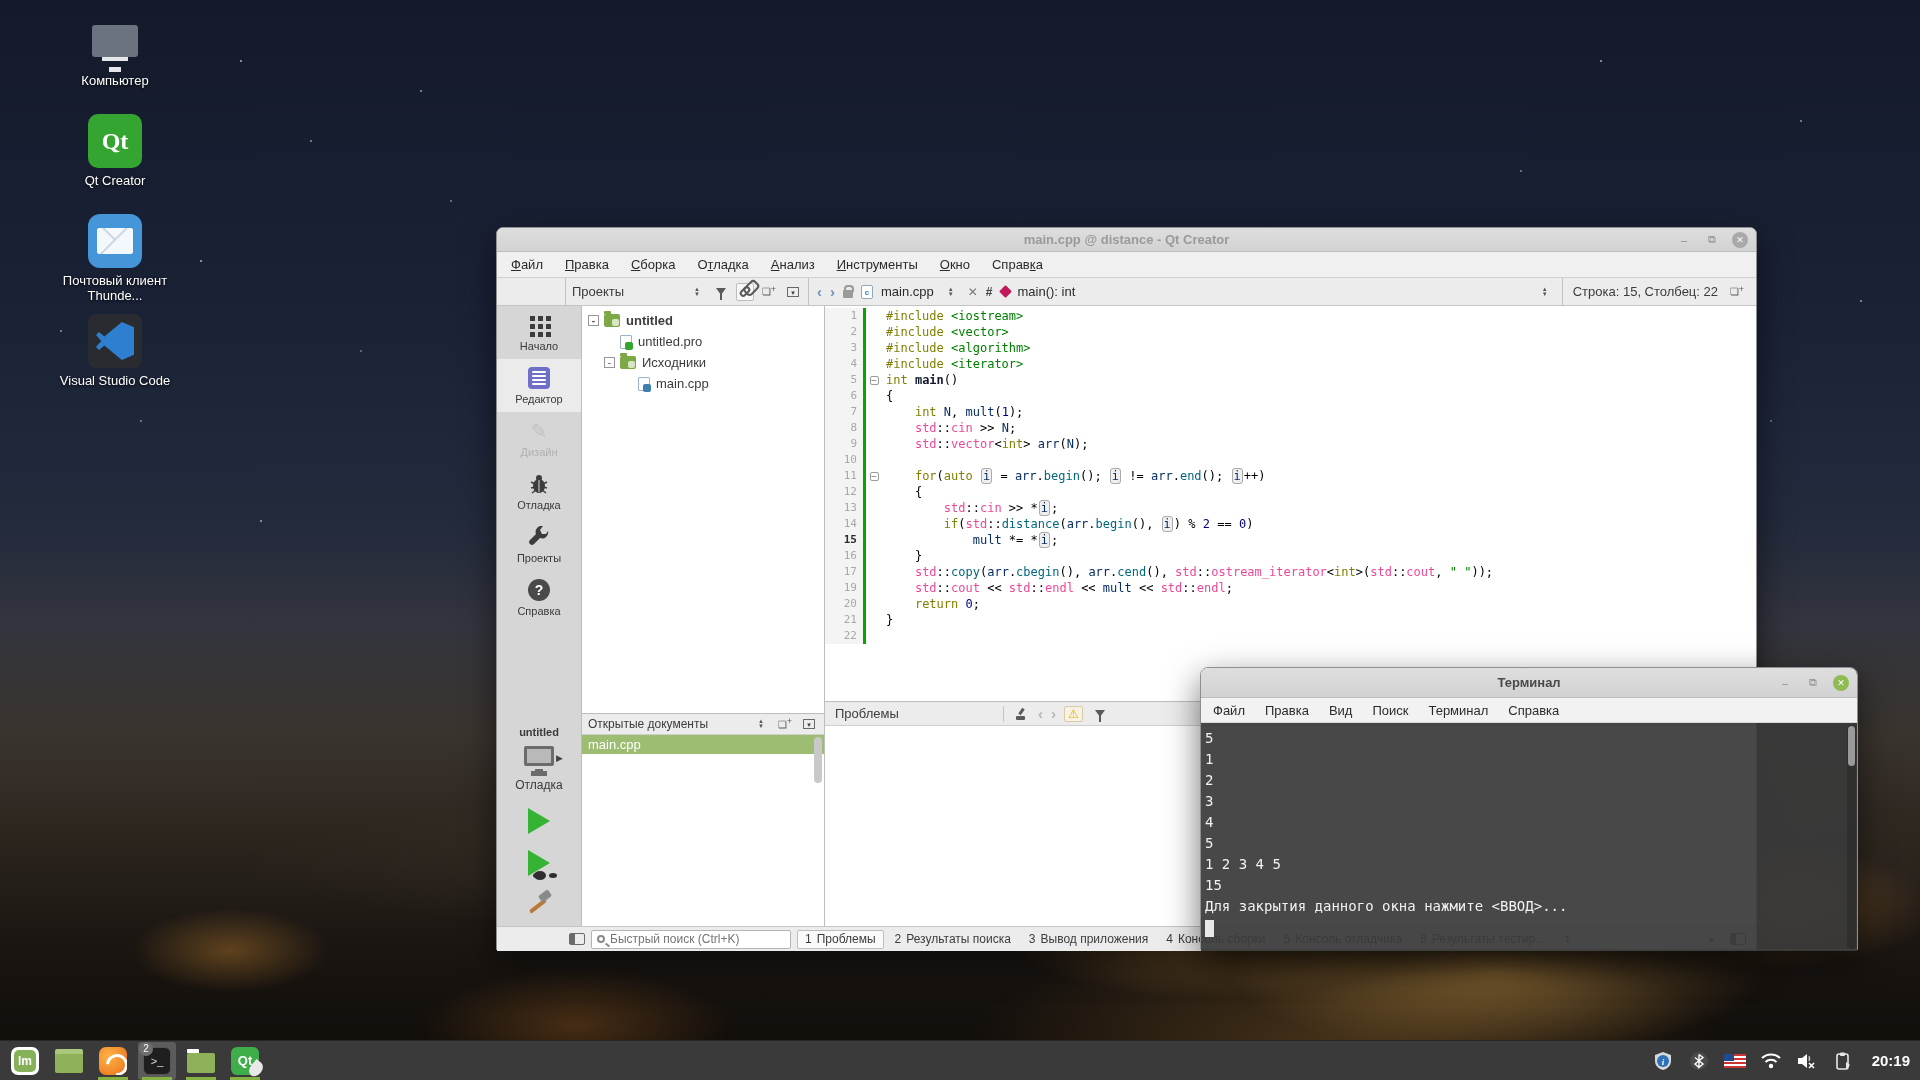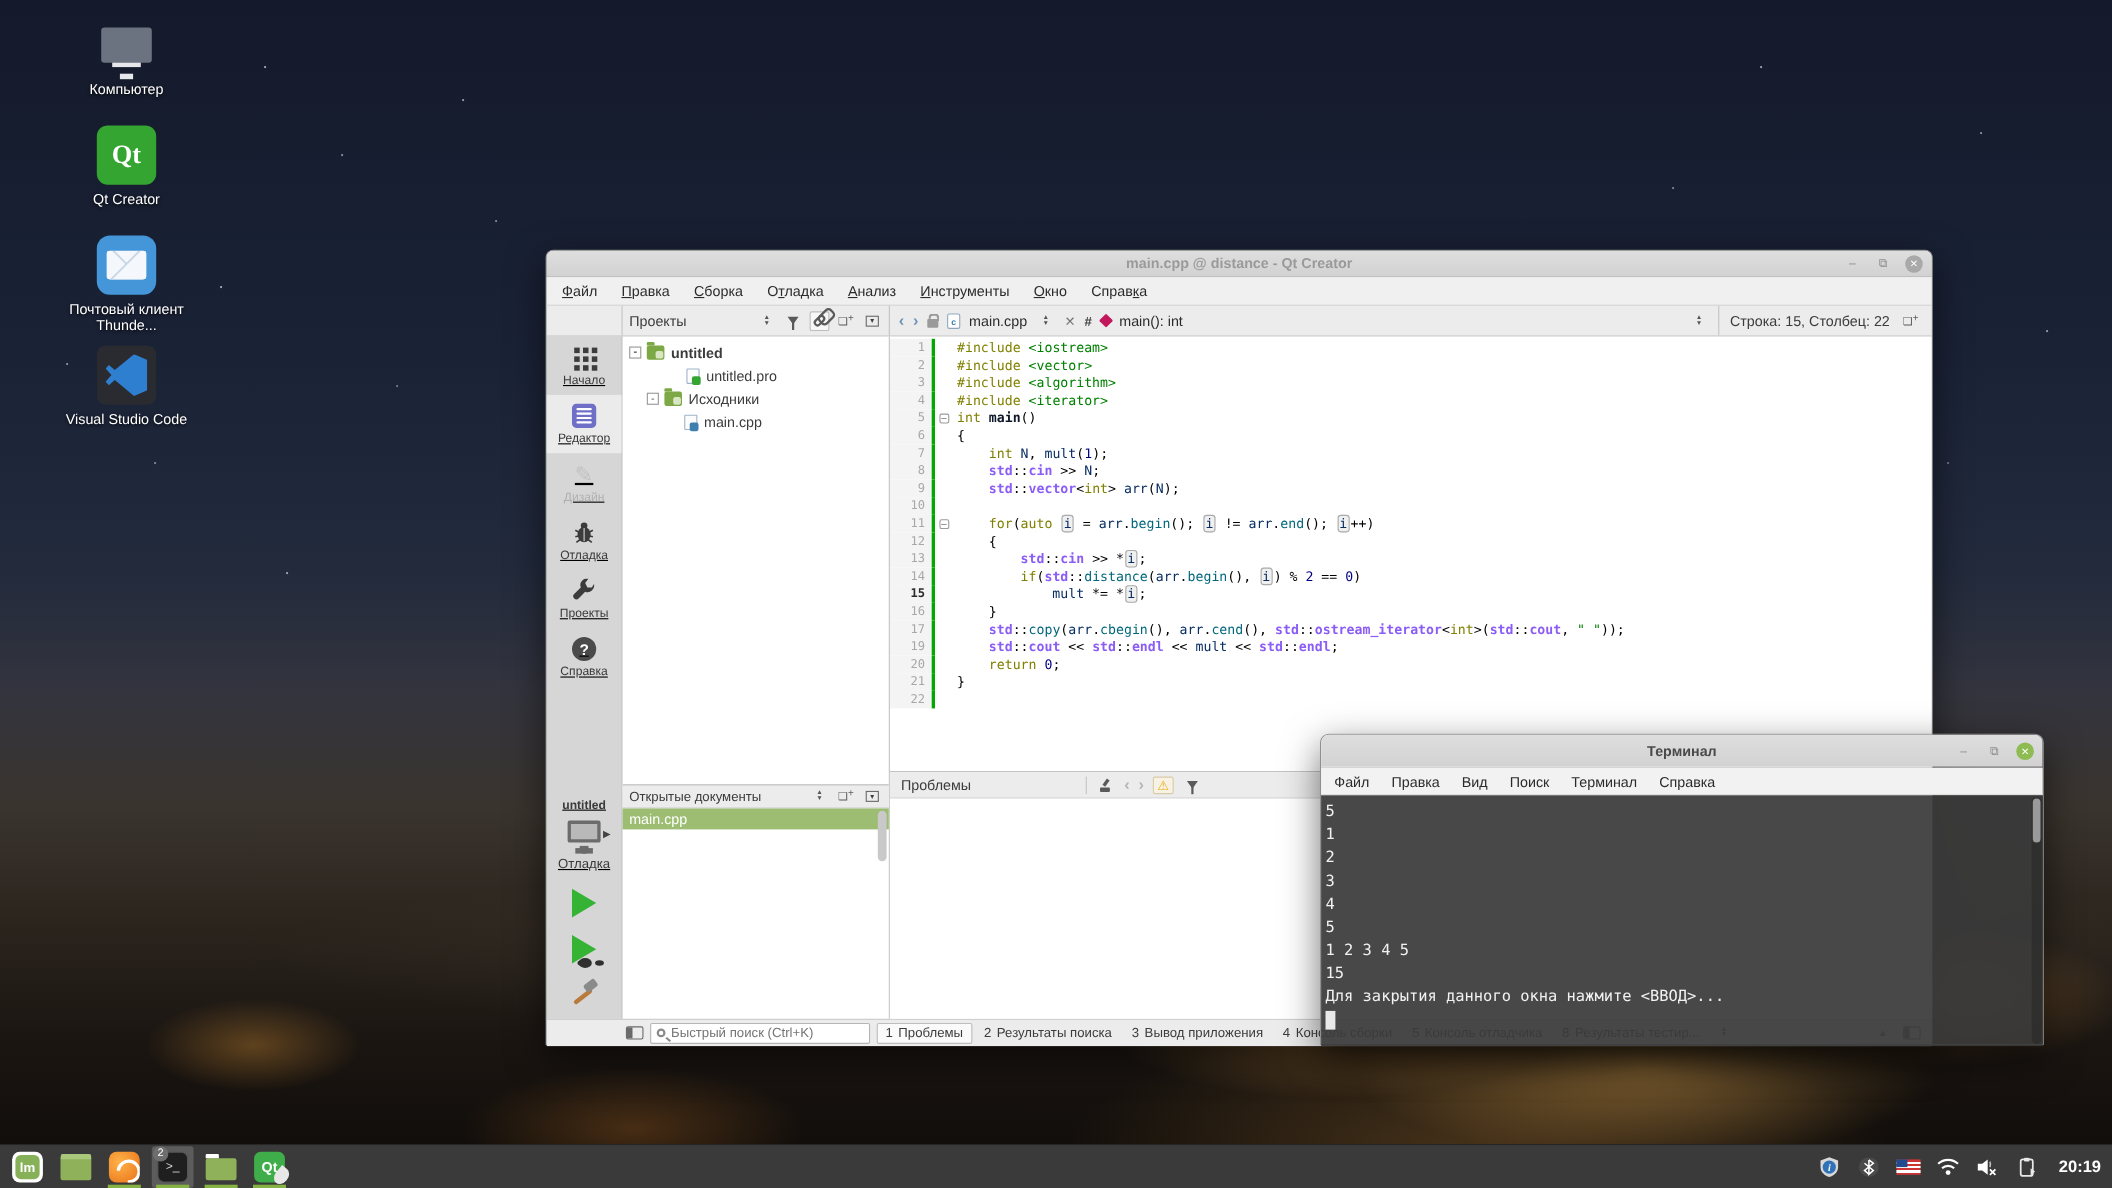--- a/index.html
+++ b/index.html
@@ -87,21 +87,21 @@
   .docico { width:12px; height:14px; background:#fff; border:1px solid #8fa8bc; border-radius:2px; color:#3f7fae; font-size:8px; text-align:center; line-height:13px; font-weight:bold; }
   .fname { font-size:13px; color:#2b2b2b; }
   .closex { color:#777; font-size:12px; }
   .hashico { color:#444; font-size:12px; font-weight:bold; }
   .diamond { width:9px; height:9px; background:#c2185b; transform:rotate(45deg); border-radius:1px; }
   .symname { font-size:13px; color:#2b2b2b; }
   .tb-right { border-left:1px solid #c4c4c4; padding:0 10px; gap:10px; }
   .linecol { font-size:13px; color:#3c3c3c; }
 
   .qt-body { display:flex; height:620px; }
-  .modebar { width:69px; background:#d6d6d6; display:flex; flex-direction:column; border-right:1px solid #bdbdbd;text-decoration:underline; }
+  .modebar { width:85px; background:#d6d6d6; display:flex; flex-direction:column; border-right:1px solid #bdbdbd; }
   .mode { height:53px; display:flex; flex-direction:column; align-items:center; justify-content:center; gap:3px; font-size:11px; color:#3a3a3a; }
   .mode.active { background:#ebebeb; }
   .mode.disabled { color:#b0b0b0; }
   .mico { width:24px; height:24px; display:flex; align-items:center; justify-content:center; }
   .ico-grid { width:5px; height:5px; background:#3c3c3c; box-shadow:8px 0 #3c3c3c,16px 0 #3c3c3c,0 8px #3c3c3c,8px 8px #3c3c3c,16px 8px #3c3c3c,0 16px #3c3c3c,8px 16px #3c3c3c,16px 16px #3c3c3c; margin:-14px 0 0 -14px; }
   .ico-editor { width:22px; height:22px; border-radius:4px; background:#6f6fc8; display:flex; flex-direction:column; justify-content:center; gap:2px; padding:0 4px; }
   .ico-editor i { height:2px; background:#fff; border-radius:1px; }
   .ico-pencil { font-size:20px; color:#c2c2c2; }
   .ico-help { width:22px; height:22px; border-radius:50%; background:#4a4a4a; color:#fff; font-weight:bold; font-size:14px; text-align:center; line-height:22px; }
   .kitblock { margin-top:auto; display:flex; flex-direction:column; align-items:center; padding-bottom:10px; }
@@ -140,21 +140,21 @@
   .maincol { flex:1; display:flex; flex-direction:column; background:#fff; min-width:0; }
   .editor { height:395px; display:flex; flex-direction:column; padding-top:2px; overflow:hidden;
     font-family:"DejaVu Sans Mono", monospace; font-size:12px; line-height:16px; }
   .eline { display:flex; height:16px; flex:none; }
   .lnum { width:38px; text-align:right; padding-right:6px; color:#a8a8a8; background:#f4f4f4; flex:none; font-size:11px; }
   .lnum.cur { color:#2b2b2b; font-weight:bold; }
   .gbar { width:3px; background:#00a800; flex:none; }
   .foldcol { width:16px; flex:none; display:flex; align-items:center; justify-content:center; }
   .foldcol .fbox { width:9px; height:9px; border:1px solid #9a9a9a; border-radius:2px; font-size:8px; line-height:7px; text-align:center; color:#555; background:#fff; }
   .codetxt { white-space:pre; padding-left:4px; }
-  .tk-k { color:#808000; } .tk-g { color:#008000; } .tk-t { color:#8b5cf6;font-weight:bold; } .tk-f { color:#00677c; }
+  .tk-k { color:#808000; } .tk-g { color:#008000; } .tk-t { color:#ec4899; } .tk-f { color:#00677c; }
   .tk-v { color:#092e64; } .tk-n { color:#000080; } .tk-p { color:#000; } .tk-m { color:#0f172a; font-weight:bold; }
   .tk-b { color:#092e64; border:1px solid #ababab; border-radius:3px; background:#f0f0f0; padding:0 1px; margin:0 1px; }
 
   .problems { flex:1; border-top:1px solid #bdbdbd; display:flex; flex-direction:column; }
   .pheader { height:24px; background:#ececec; border-bottom:1px solid #cfcfcf; display:flex; align-items:center; padding:0 10px; gap:8px; font-size:13px; color:#3c3c3c; }
   .pheader .cap { width:160px; }
   .psep { width:1px; height:16px; background:#c4c4c4; }
   .warnbox { background:#f7f2e4; border:1px solid #d8cba6; border-radius:2px; padding:0 3px; color:#e8a902; font-size:12px; }
   .brush { width:12px; height:12px; position:relative; }
   .brush::before { content:""; position:absolute; left:5px; top:0; width:3px; height:7px; background:#5a5a5a; transform:rotate(35deg); }
@@ -364,21 +364,21 @@
           </div>
         </div>
 
       <div class="leftpanel">
         <div class="tree" id="qt-tree">
             <div class="trow bold" style="padding-left: 6px;">
               <span class="exp">-</span>
               <span class="fico folder"></span>
               <span>untitled</span>
             </div>
-            <div class="trow" style="padding-left: 40px;">
+            <div class="trow" style="padding-left: 20px;">
               <span class="exp blank">-</span>
               <span class="fico doc qt"></span>
               <span>untitled.pro</span>
             </div>
             <div class="trow" style="padding-left: 22px;">
               <span class="exp">-</span>
               <span class="fico folder"></span>
               <span>Исходники</span>
             </div>
             <div class="trow" style="padding-left: 38px;">

